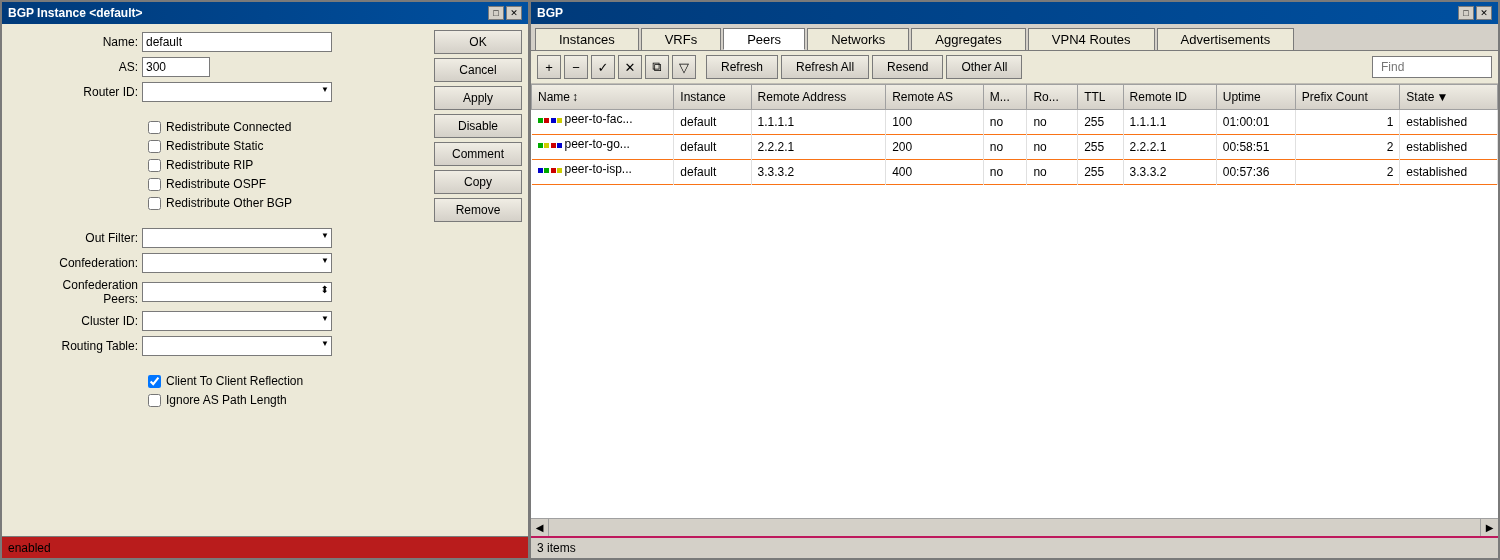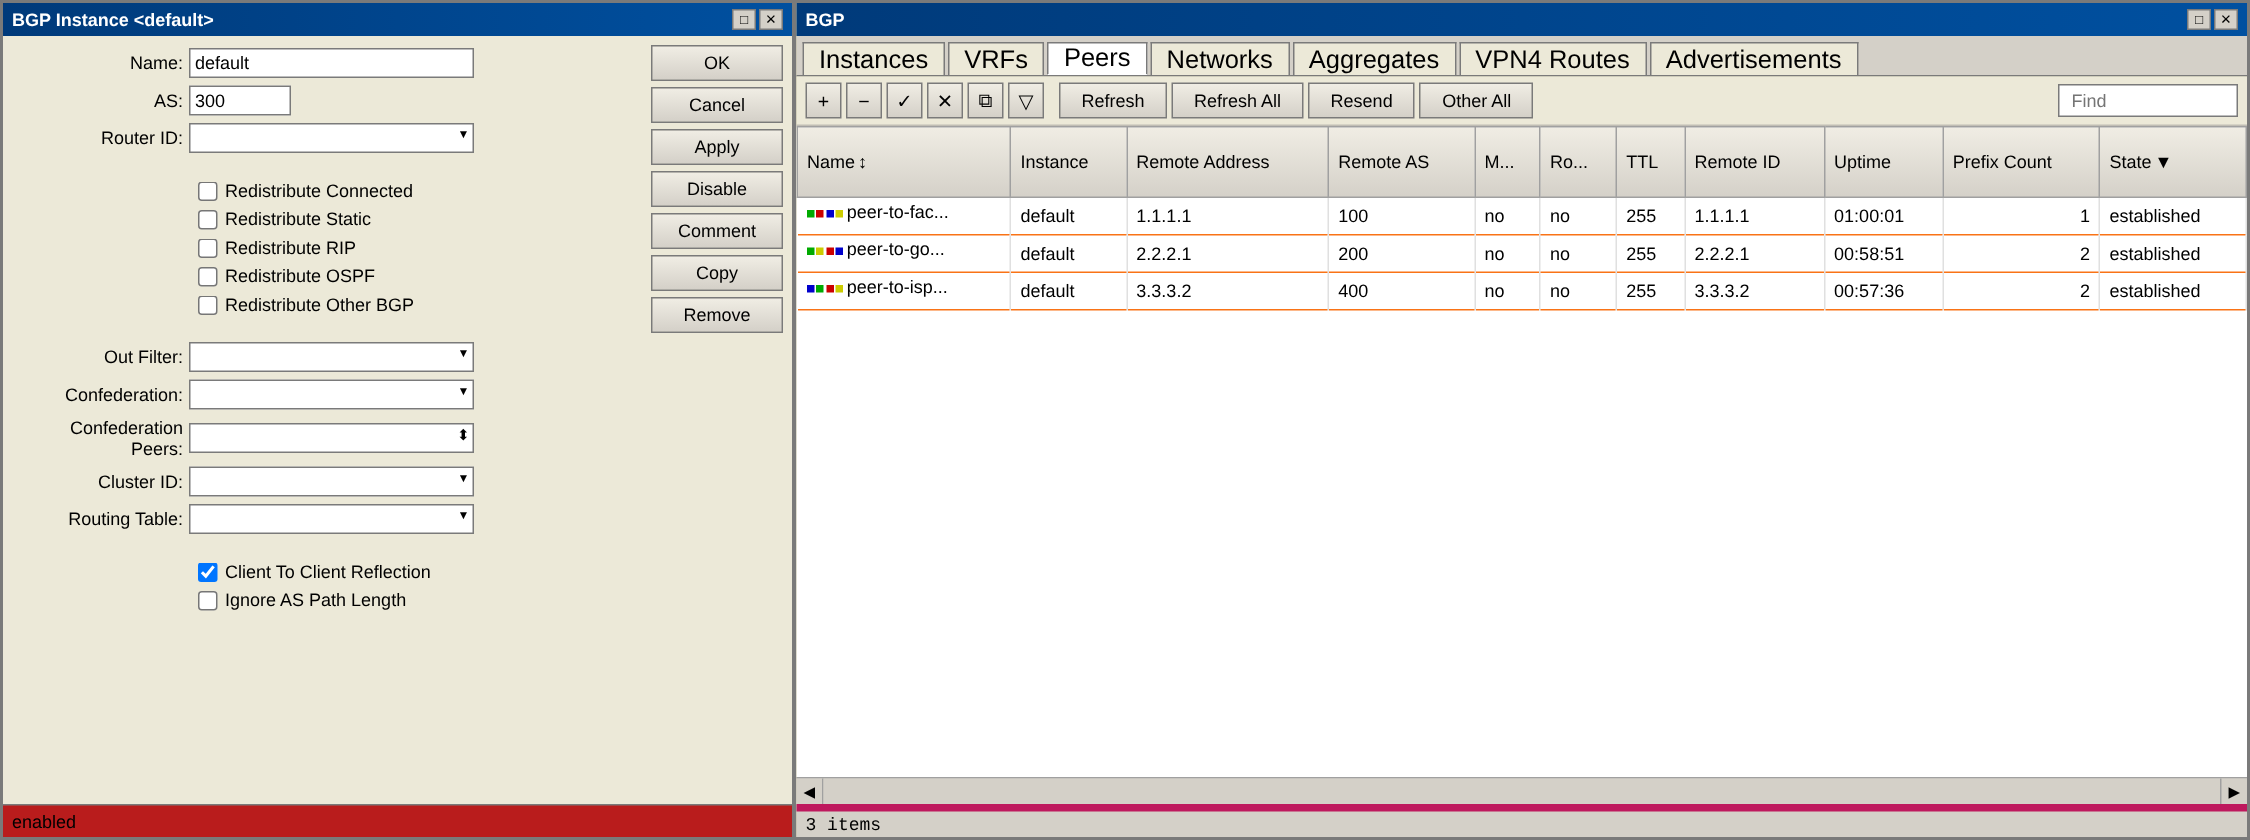--- a/index.html
+++ b/index.html
@@ -6,21 +6,21 @@
     body { font-family: 'Segoe UI', Tahoma, Geneva, Verdana, sans-serif; font-size: 12px; background: #d4d0c8; display: flex; width: 1500px; height: 560px; overflow: hidden; }
 
     
     .left-panel { width: 530px; height: 560px; background: #ece9d8; border: 2px solid #7a7a7a; display: flex; flex-direction: column; flex-shrink: 0; }
     .left-title-bar { background: linear-gradient(to right, #003a7a, #0050a0); color: white; padding: 3px 6px; display: flex; justify-content: space-between; align-items: center; height: 22px; }
     .left-title-text { font-size: 12px; font-weight: bold; }
     .title-buttons { display: flex; gap: 2px; }
     .title-btn { width: 16px; height: 14px; background: #d4d0c8; border: 1px solid #7a7a7a; font-size: 9px; display: flex; align-items: center; justify-content: center; cursor: pointer; }
 
     .left-content { display: flex; flex: 1; overflow: hidden; }
-    .left-form { flex: 1; padding: 8px 10px; display: flex; flex-direction: column; gap: 5px; }
+    .left-form { flex: 1; padding: 8px 26px; display: flex; flex-direction: column; gap: 5px; }
     .left-buttons { width: 100px; padding: 6px; display: flex; flex-direction: column; gap: 4px; }
 
     .form-row { display: flex; align-items: center; gap: 4px; }
     .form-label { text-align: right; width: 110px; flex-shrink: 0; font-size: 12px; }
     .form-input { height: 20px; border: 1px solid #7a7a7a; background: white; padding: 1px 3px; font-size: 12px; }
     .form-input-w { width: 190px; }
     .form-input-sm { width: 68px; }
     .form-select { height: 20px; border: 1px solid #7a7a7a; background: white; padding: 1px 3px; font-size: 12px; width: 190px; appearance: none; -webkit-appearance: none; }
     .select-wrapper { position: relative; display: inline-block; }
     .select-wrapper::after { content: '▼'; position: absolute; right: 3px; top: 3px; font-size: 8px; pointer-events: none; }
@@ -30,58 +30,58 @@
     .check-row { display: flex; align-items: center; gap: 5px; padding-left: 120px; font-size: 12px; }
     .check-row input[type=checkbox] { width: 13px; height: 13px; }
 
     .separator { height: 8px; }
 
     .action-btn { height: 24px; background: linear-gradient(to bottom, #f0ede4, #d4d0c8); border: 1px solid #7a7a7a; font-size: 12px; cursor: pointer; width: 88px; text-align: center; display: flex; align-items: center; justify-content: center; }
 
     .status-bar-left { background: #b91c1c; border-top: 1px solid #7a7a7a; padding: 2px 6px; font-size: 12px; height: 22px; display: flex; align-items: center; }
 
     
-    .right-panel { flex: 1; height: 560px; background: #fef9c3; border: 2px solid #7a7a7a; border-left: 1px solid #7a7a7a; display: flex; flex-direction: column; }
+    .right-panel { flex: 1; height: 560px; background: #000000; border: 2px solid #7a7a7a; border-left: 1px solid #7a7a7a; display: flex; flex-direction: column; }
     .right-title-bar { background: linear-gradient(to right, #003a7a, #0050a0); color: white; padding: 3px 6px; display: flex; justify-content: space-between; align-items: center; height: 22px; }
     .right-title-text { font-size: 12px; font-weight: bold; }
 
     
     .tabs-bar { display: flex; background: #d4d0c8; border-bottom: 1px solid #7a7a7a; padding-top: 4px; padding-left: 4px; }
-    .tab { padding: 3px 10px; background: #ece9d8; border: 1px solid #7a7a7a; border-bottom: none; margin-right: 2px; cursor: pointer; font-size: 17px; height: 22px; display: flex; align-items: center; }
+    .tab { padding: 3px 23px; background: #ece9d8; border: 1px solid #7a7a7a; border-bottom: none; margin-right: 2px; cursor: pointer; font-size: 13px; height: 22px; display: flex; align-items: center; }
     .tab.active { background: white; border-bottom: 1px solid white; margin-bottom: -1px; z-index: 1; }
 
     
     .toolbar { display: flex; align-items: center; gap: 3px; padding: 4px 6px; background: #ece9d8; border-bottom: 1px solid #c0bdb4; }
     .tool-btn-icon { width: 24px; height: 24px; background: linear-gradient(to bottom, #f0ede4, #d4d0c8); border: 1px solid #7a7a7a; display: flex; align-items: center; justify-content: center; cursor: pointer; font-size: 13px; }
     .tool-btn { height: 24px; padding: 0 14px; background: linear-gradient(to bottom, #f0ede4, #d4d0c8); border: 1px solid #7a7a7a; font-size: 12px; cursor: pointer; display: flex; align-items: center; }
     .toolbar-sep { width: 4px; }
     .find-input { height: 22px; width: 120px; border: 1px solid #7a7a7a; background: white; padding: 1px 8px; font-size: 12px; margin-left: auto; }
 
     
     .table-container { flex: 1; overflow: auto; background: white; }
     table { width: 100%; border-collapse: collapse; font-size: 12px; }
     thead tr { background: linear-gradient(to bottom, #f0ede4, #d4d0c8); }
-    thead th { border: 1px solid #a0a0a0; padding: 16px 6px; text-align: left; font-weight: normal; white-space: nowrap; cursor: pointer; user-select: none; height: 22px; }
+    thead th { border: 1px solid #a0a0a0; padding: 5px 6px; text-align: left; font-weight: normal; white-space: nowrap; cursor: pointer; user-select: none; height: 22px; }
     .th-sort { display: flex; align-items: center; gap: 2px; }
     tbody tr { border-bottom: 1px solid #f97316; }
     tbody td { padding: 2px 6px; border-right: 1px solid #e0e0e0; white-space: nowrap; }
     .peer-icon { display: inline-flex; gap: 1px; margin-right: 3px; }
     .peer-dot { width: 5px; height: 5px; display: inline-block; }
     .dot-green { background: #00aa00; }
     .dot-red { background: #cc0000; }
     .dot-blue { background: #0000cc; }
     .dot-yellow { background: #cccc00; }
 
     
     .hscroll-bar { height: 18px; background: #d4d0c8; border-top: 1px solid #a0a0a0; display: flex; align-items: center; }
     .hscroll-left { width: 18px; height: 18px; background: #d4d0c8; border-right: 1px solid #a0a0a0; display: flex; align-items: center; justify-content: center; font-size: 10px; cursor: pointer; }
     .hscroll-right { width: 18px; height: 18px; background: #d4d0c8; border-left: 1px solid #a0a0a0; display: flex; align-items: center; justify-content: center; font-size: 10px; cursor: pointer; margin-left: auto; }
     .hscroll-track { flex: 1; height: 18px; background: #d4d0c8; }
 
-    .status-bar-right { background: #d4d0c8; border-top: 5px solid #be185d; padding: 2px 6px; font-size: 12px; height: 22px; display: flex; align-items: center; font-family: Liberation Mono, monospace; }
+    .status-bar-right { background: #d4d0c8; border-top: 2px solid #be185d; padding: 2px 6px; font-size: 12px; height: 22px; display: flex; align-items: center; }
   </style>
 </head>
 <body>
 
 <div class="left-panel">
   <div class="left-title-bar">
     <span class="left-title-text">BGP Instance &lt;default&gt;</span>
     <div class="title-buttons">
       <button class="title-btn">□</button>
       <button class="title-btn">✕</button>

